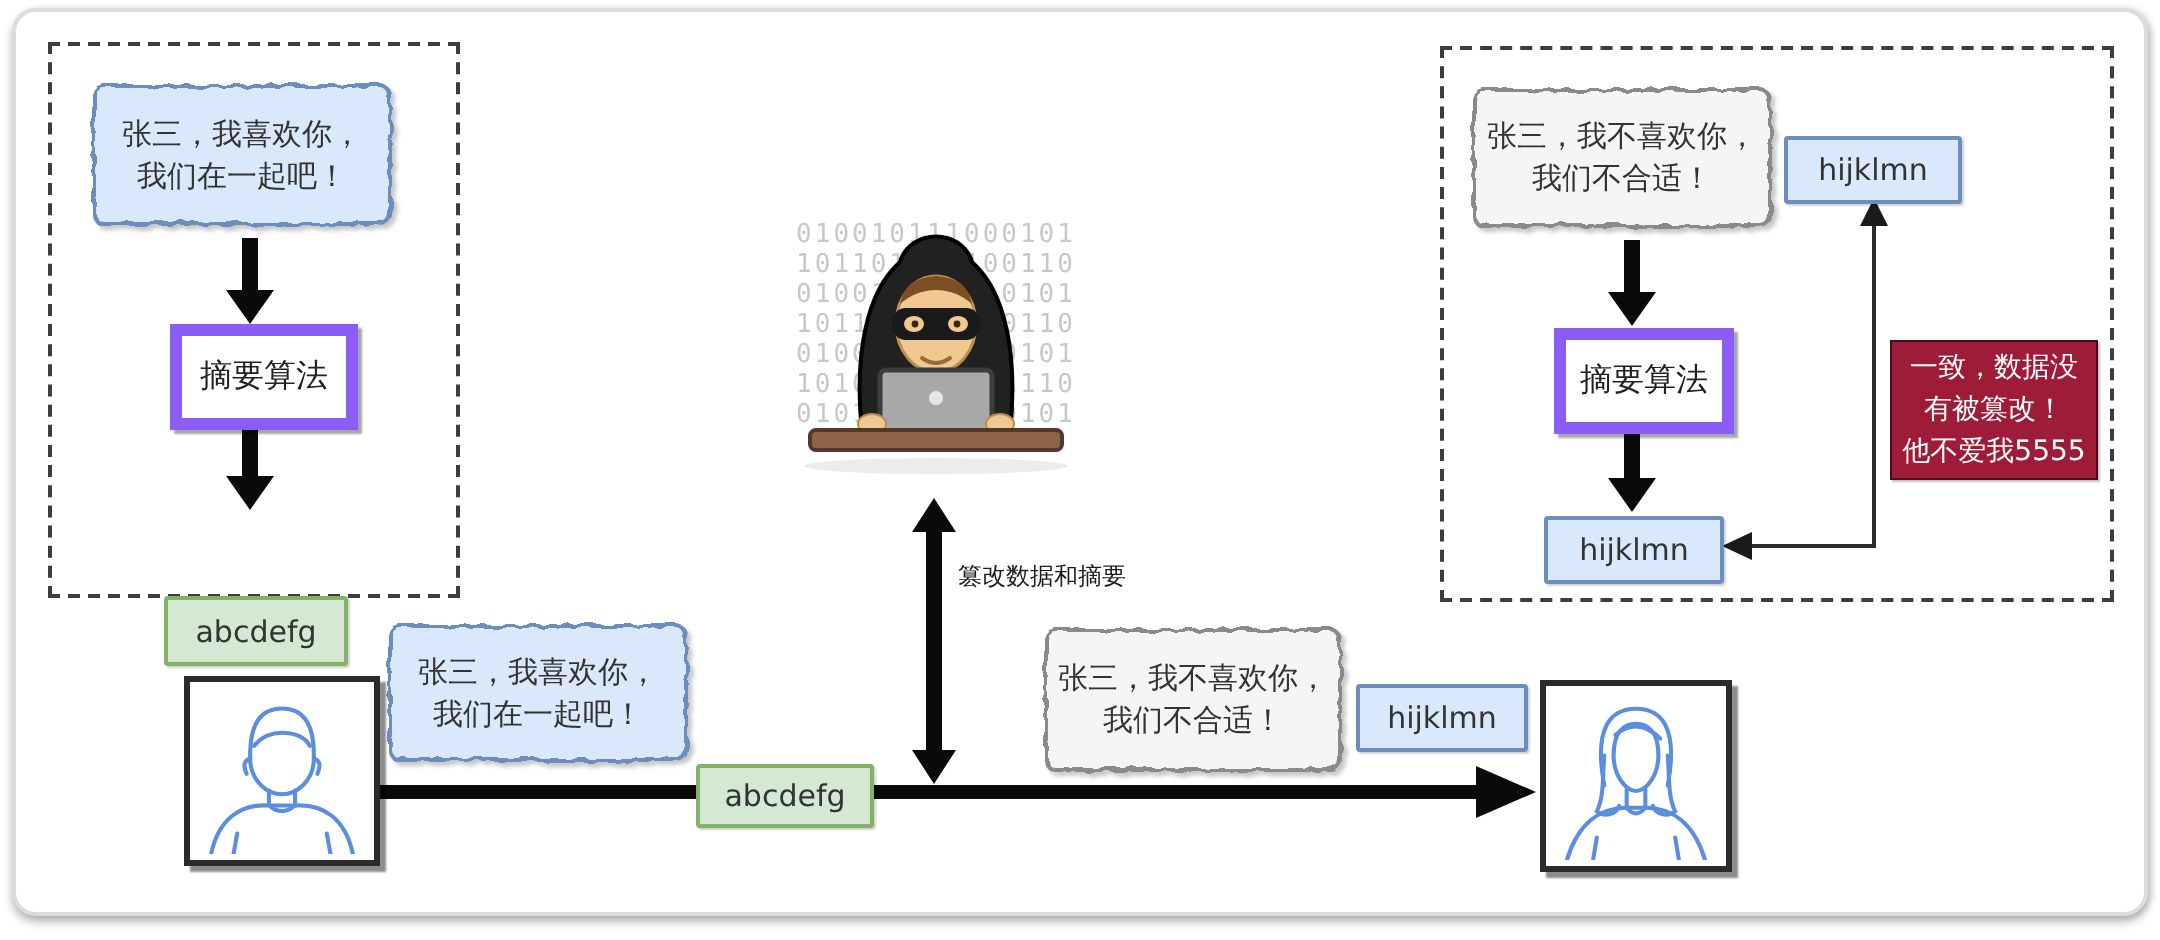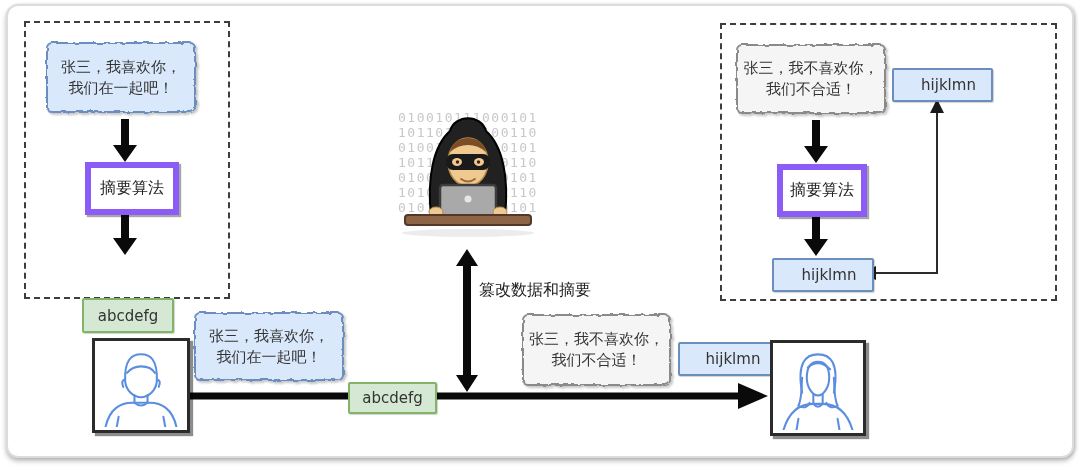--- a/index.html
+++ b/index.html
@@ -31,21 +31,21 @@
     box-shadow:2px 2px 1px rgba(0,0,0,.35);
     display:flex;align-items:center;justify-content:center;
     font-size:16px;color:#222;
   }
   .digest{
     position:absolute;display:flex;align-items:center;justify-content:center;
     font-size:15px;color:#333;border-radius:2px;
     box-shadow:1px 1px 1px rgba(0,0,0,.18);
   }
   .digest-green{background:#d5e8d4;border:2px solid #82b366;margin-top:43px;}
-  .digest-blue{background:#dae8fc;border:2px solid #6c8ebf;padding-left:12px;}
+  .digest-blue{background:#dae8fc;border:2px solid #6c8ebf;}
   .verdict{
     position:absolute;background:#9e1c38;border:1px solid #4a0d18;color:#fff;
     display:flex;flex-direction:column;align-items:center;justify-content:center;
     font-size:14px;line-height:21px;text-align:center;
     box-shadow:1px 1px 1px rgba(0,0,0,.25);
   }
   .avatar-box{
     position:absolute;background:#fff;border:3px solid #2b2b2b;
     box-shadow:3px 3px 1px rgba(0,0,0,.45);
     display:flex;align-items:center;justify-content:center;overflow:hidden;
@@ -53,21 +53,21 @@
   .hacker{position:absolute;}
   .binary{
     position:absolute;left:0;top:6px;width:100%;text-align:center;
     font-family:"DejaVu Sans Mono","Liberation Mono",monospace;
     font-size:13px;line-height:15px;letter-spacing:1.5px;color:#c8c8c8;
     white-space:nowrap;
   }
   .binary span{display:block;}
   .hacker svg{position:absolute;left:0;top:0;}
   .tamper-label{
-    position:absolute;font-size:16px;color:#1c1c1c;white-space:nowrap;
+    position:absolute;font-size:12px;color:#1c1c1c;white-space:nowrap;
   }
 </style>
 </head>
 <body>
 
 <div class="stage">
   <div class="canvas"></div>
 
   <div class="panel" style="left:24px;top:21px;width:202px;height:274px;"></div>
   <div class="panel" style="left:720px;top:23px;width:333px;height:274px;"></div>
@@ -207,13 +207,18 @@
   </div>
   <div class="digest digest-blue" style="left:892px;top:68px;width:85px;height:30px;">
     <span>hijklmn</span>
   </div>
   <div class="algo-box" style="left:777px;top:164px;width:78px;height:41px;">
     <span>摘要算法</span>
   </div>
   <div class="digest digest-blue" style="left:772px;top:258px;width:86px;height:30px;">
     <span>hijklmn</span>
   </div>
+  <div class="verdict" style="left:945px;top:170px;width:102px;height:68px;">
+    <span class="bline">一致，数据没</span>
+    <span class="bline">有被篡改！</span>
+    <span class="bline">他不爱我5555</span>
+  </div>
 </div>
 
 </body></html>

